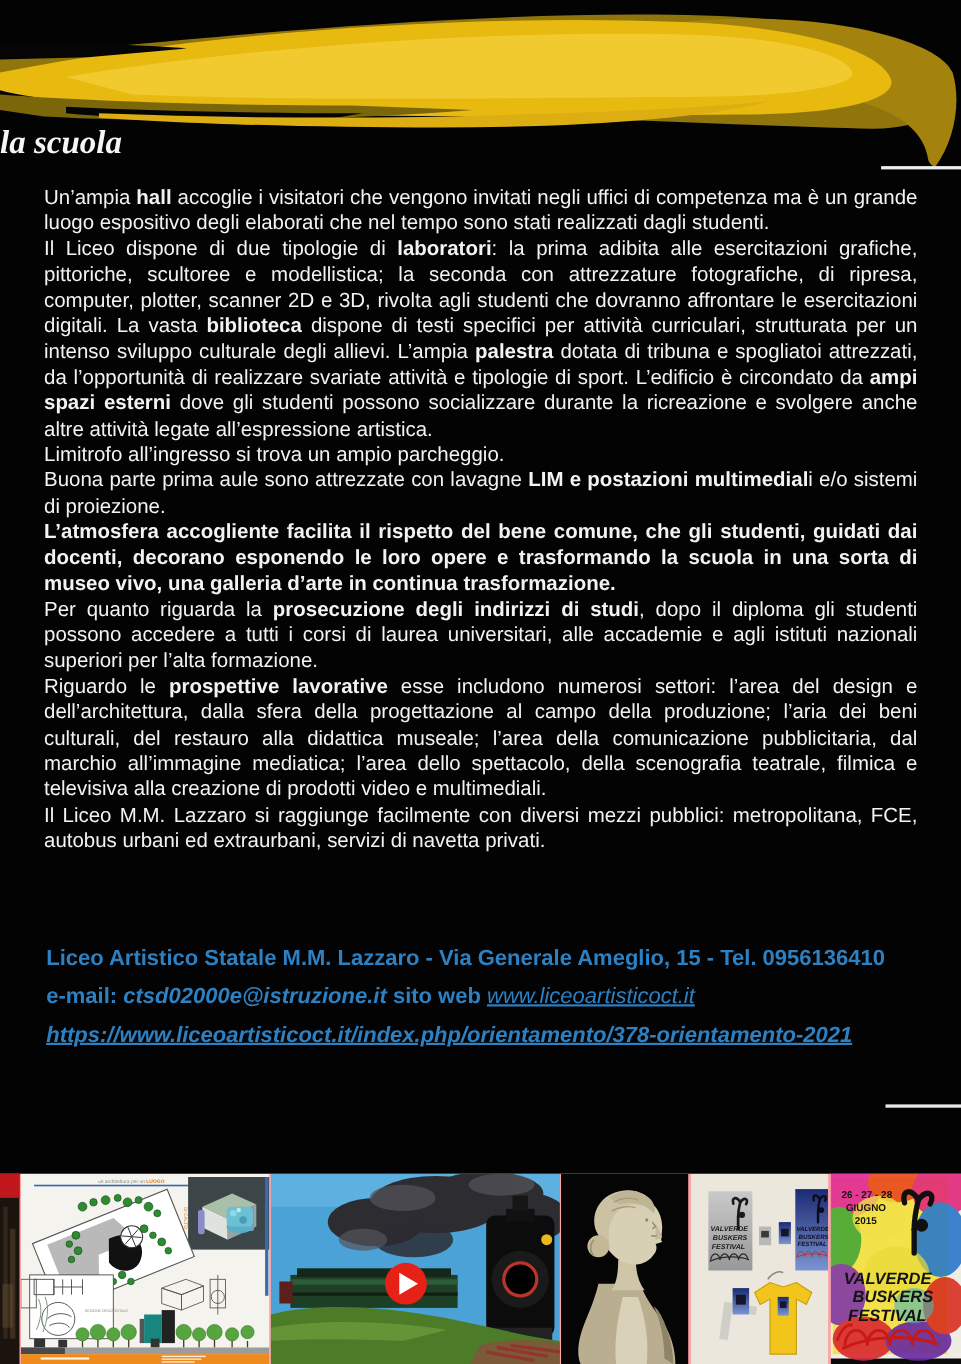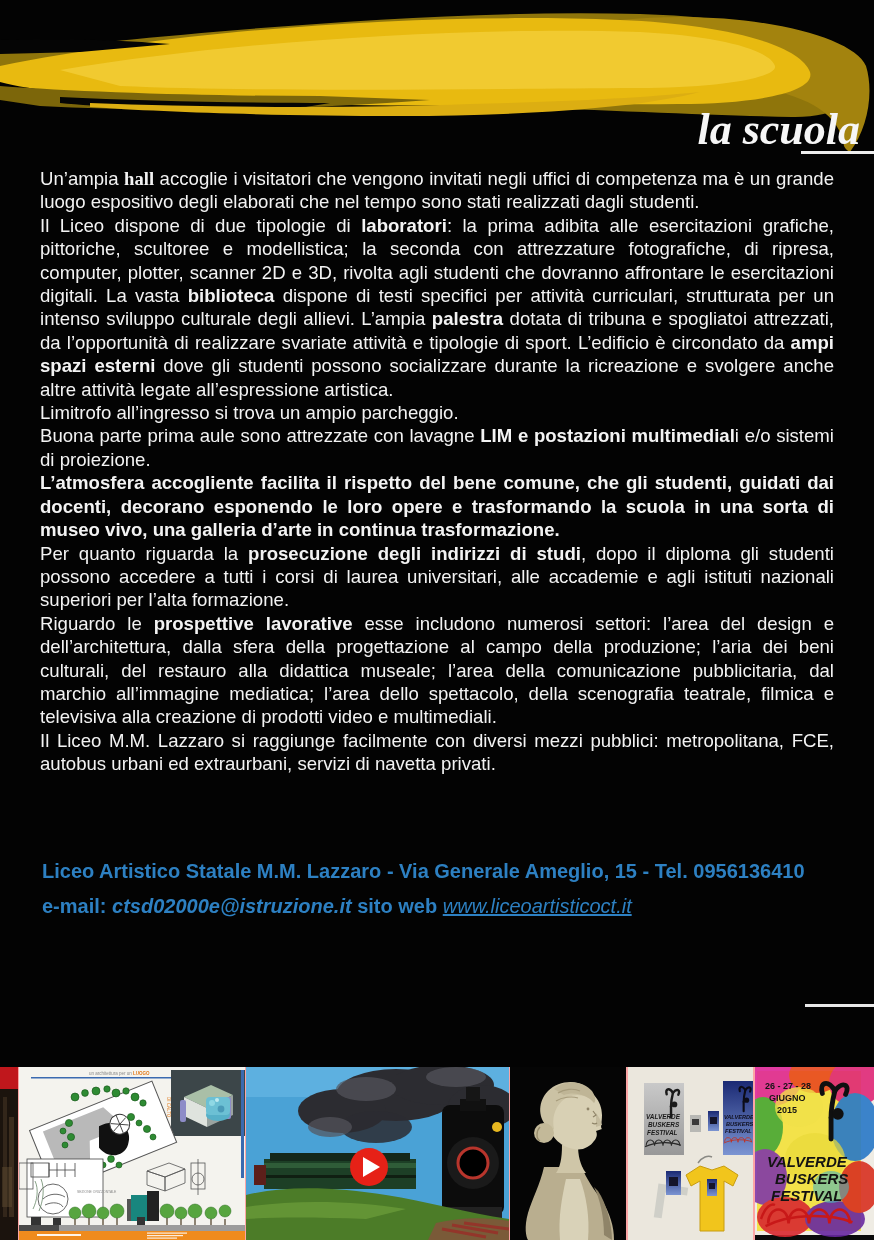--- a/index.html
+++ b/index.html
@@ -4,23 +4,23 @@
 <style>
   html,body{margin:0;padding:0;}
   body{
     width:874px;height:1240px;position:relative;overflow:hidden;
     background:#030303;
     font-family:"Liberation Sans","DejaVu Sans",sans-serif;
   }
   .swoosh{position:absolute;left:0;top:0;width:874px;height:160px;}
   .page-title{
     position:absolute;right:14px;top:112px;width:860px;
-    text-align:right;color:#f6f6f6;
+    text-align:left;color:#f6f6f6;
     font-family:"Liberation Serif","DejaVu Serif",serif;
-    font-style:italic;font-weight:bold;font-size:44px;line-height:36px;
+    font-style:italic;font-weight:bold;font-size:30px;line-height:36px;
   }
   .title-rule{position:absolute;left:801px;top:151px;width:73px;height:3px;background:#eeeeee;}
   .bodytext{
     position:absolute;left:40px;top:167px;width:794px;
     color:#f3f3f3;font-size:18.6px;line-height:23.4px;
   }
   .bodytext p{margin:0;text-align:justify;}
   .contact{
     position:absolute;left:40px;top:860px;width:794px;
     color:#2d80c2;font-size:20px;line-height:23px;font-weight:bold;
@@ -43,33 +43,34 @@
   <path fill="#7c660a" d="M0,86 C80,92 200,96 320,96 L430,100 C300,110 150,112 40,106 L0,100 Z"></path>
   <path fill="#050505" d="M60,97 C140,101 240,103 330,103 L300,108 C200,110 110,108 60,103 Z"></path>
   <path fill="#dcae12" d="M90,103 C220,108 360,108 470,104 C560,102 640,98 700,92 C640,108 520,116 400,116 C280,116 160,112 90,107 Z"></path>
   <path fill="#050505" d="M0,40 C60,38 120,40 170,44 L80,52 L0,54 Z"></path>
 </svg>
 
 <div class="page-title">la scuola</div>
 <div class="title-rule"></div>
 
 <div class="bodytext">
-    <p><span>Un’ampia </span><span style="font-weight: bold; font-family: Liberation Serif, serif;">hall</span><span> accoglie i visitatori che vengono invitati negli uffici di competenza ma è un grande luogo espositivo degli elaborati che nel tempo sono stati realizzati dagli studenti.</span></p>
+    <p><span>Un’ampia </span><span style="font-weight: bold;">hall</span><span> accoglie i visitatori che vengono invitati negli uffici di competenza ma è un grande luogo espositivo degli elaborati che nel tempo sono stati realizzati dagli studenti.</span></p>
     <p><span>Il Liceo dispone di due tipologie di </span><span style="font-weight: bold;">laboratori</span><span>: la prima adibita alle esercitazioni grafiche, pittoriche, scultoree e modellistica; la seconda con attrezzature fotografiche, di ripresa, computer, plotter, scanner 2D e 3D, rivolta agli studenti che dovranno affrontare le esercitazioni digitali. La vasta </span><span style="font-weight: bold;">biblioteca</span><span> dispone di testi specifici per attività curriculari, strutturata per un intenso sviluppo culturale  degli allievi. L’ampia </span><span style="font-weight: bold;">palestra</span><span> dotata di tribuna e spogliatoi attrezzati, da l’opportunità di realizzare svariate attività e tipologie di sport. L’edificio è circondato da </span><span style="font-weight: bold;">ampi spazi esterni</span><span> dove gli studenti possono socializzare durante la ricreazione e svolgere anche altre attività legate all’espressione artistica.</span></p>
     <p><span>Limitrofo all’ingresso si trova un ampio </span><span style="font-weight: normal;">parcheggio</span><span>.</span></p>
     <p><span>Buona parte prima aule sono attrezzate con lavagne </span><span style="font-weight: bold;">LIM e postazioni multimedial</span><span>i e/o sistemi di proiezione.</span></p>
     <p><span style="font-weight: bold;">L’atmosfera accogliente facilita il rispetto del bene comune, che gli studenti, guidati dai docenti, decorano esponendo le loro opere e trasformando la scuola in una sorta di museo vivo, una galleria d’arte in continua trasformazione.</span></p>
     <p><span>Per quanto riguarda la </span><span style="font-weight: bold;">prosecuzione degli indirizzi di studi</span><span>, dopo il diploma gli studenti possono accedere a tutti i corsi di laurea universitari, alle accademie e agli istituti nazionali superiori per l’alta formazione.</span></p>
     <p><span>Riguardo le </span><span style="font-weight: bold;">prospettive lavorative</span><span> esse includono numerosi settori: l’area del design e dell’architettura, dalla sfera della progettazione al campo della produzione; l’aria dei beni culturali, del restauro alla didattica museale; l’area della comunicazione pubblicitaria, dal marchio all’immagine mediatica; l’area dello spettacolo, della scenografia teatrale, filmica e televisiva alla creazione di prodotti video e multimediali.</span></p>
     <p><span>Il Liceo M.M. Lazzaro si raggiunge facilmente con diversi </span><span style="font-weight: normal; margin-top: 24px;">mezzi pubblici</span><span>: metropolitana, FCE, autobus urbani ed extraurbani, servizi di navetta privati.</span></p>
   </div>
 
 <div class="contact">
     <p><span style="font-weight: bold;">Liceo Artistico Statale M.M. Lazzaro - Via Generale Ameglio, 15 - Tel. 0956136410</span></p>
     <p><span style="font-weight: bold;">e-mail: </span><span style="font-weight: bold; font-style: italic;">ctsd02000e@istruzione.it</span><span style="font-weight: bold;"> sito web </span><span style="font-weight: normal; font-style: italic; text-decoration: underline;">www.liceoartisticoct.it</span></p>
+    <p><span style="font-weight: bold; font-style: italic; text-decoration: underline;">https://www.liceoartisticoct.it/index.php/orientamento/378-orientamento-2021</span></p>
   </div>
 
 <div class="side-dash"></div>
 
 <div class="strip">
 
   <div class="tile" style="left:0;width:18px;">
     <svg width="18" height="173" viewBox="0 0 18 173">
       <rect width="18" height="173" fill="#1b130d"></rect>
       <rect width="18" height="22" fill="#c0171c"></rect>

